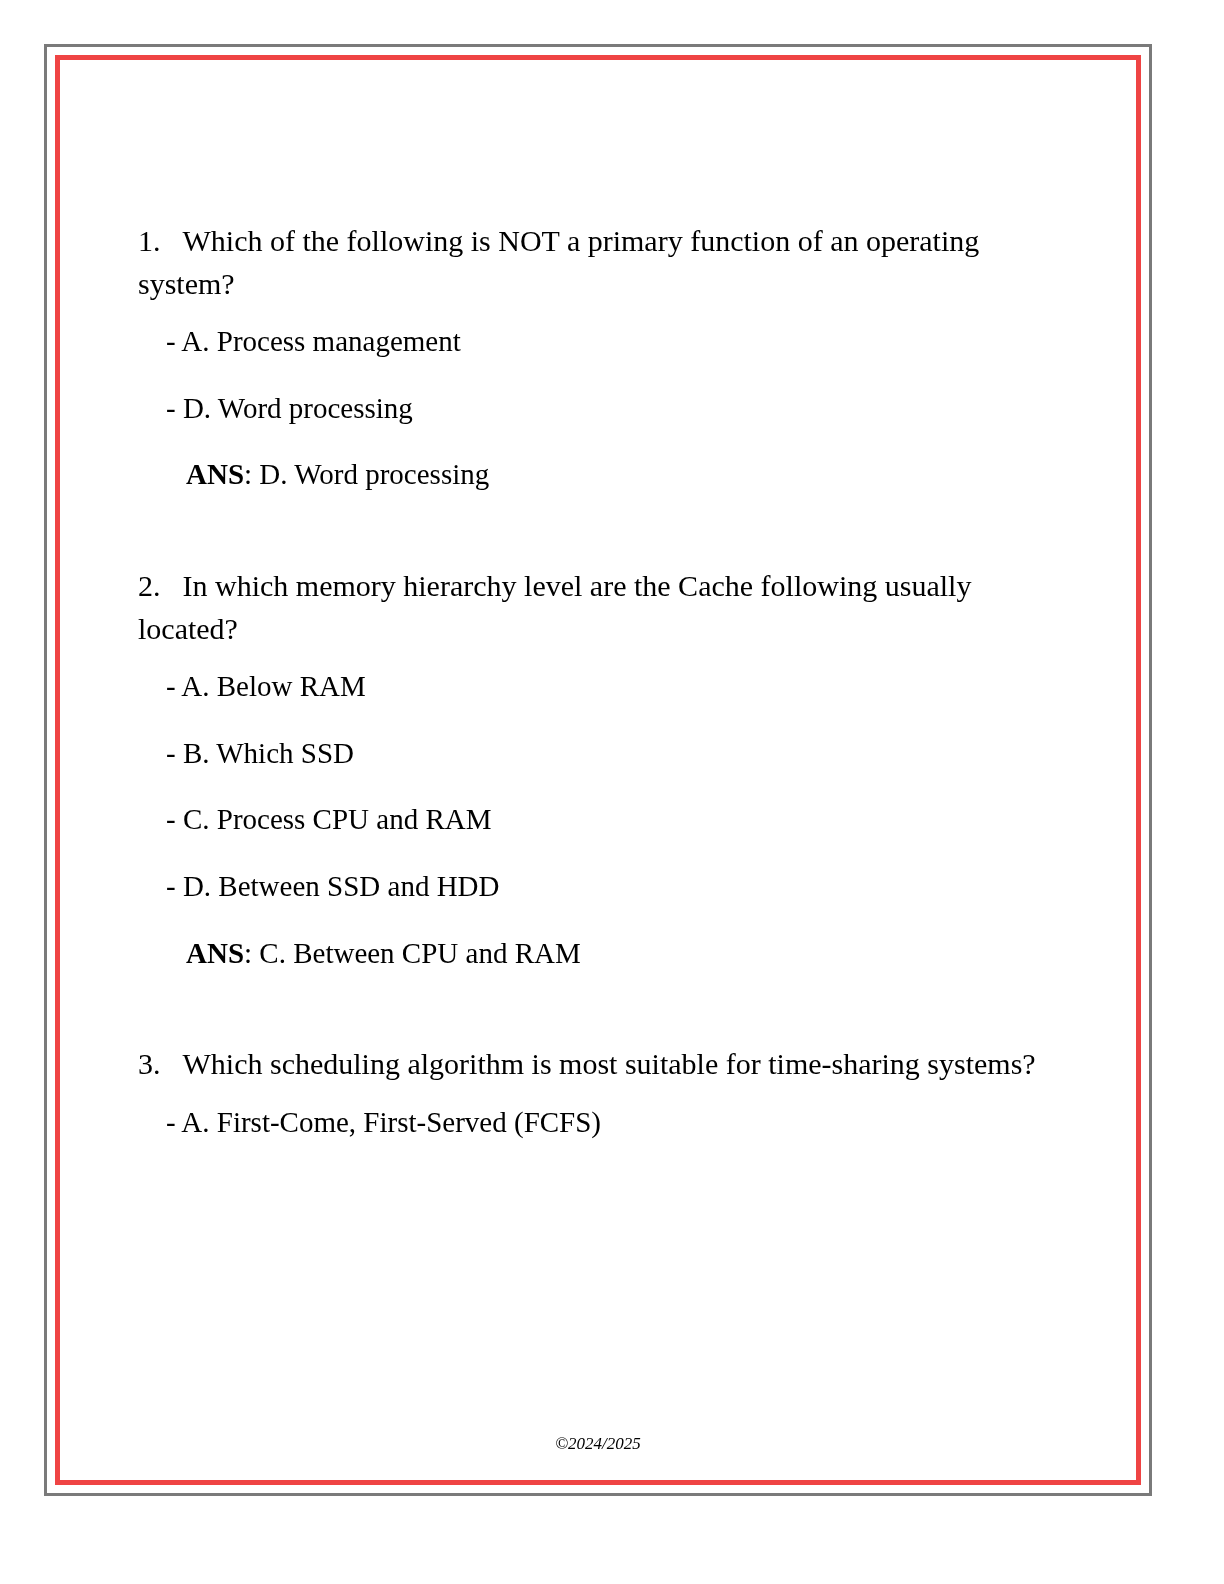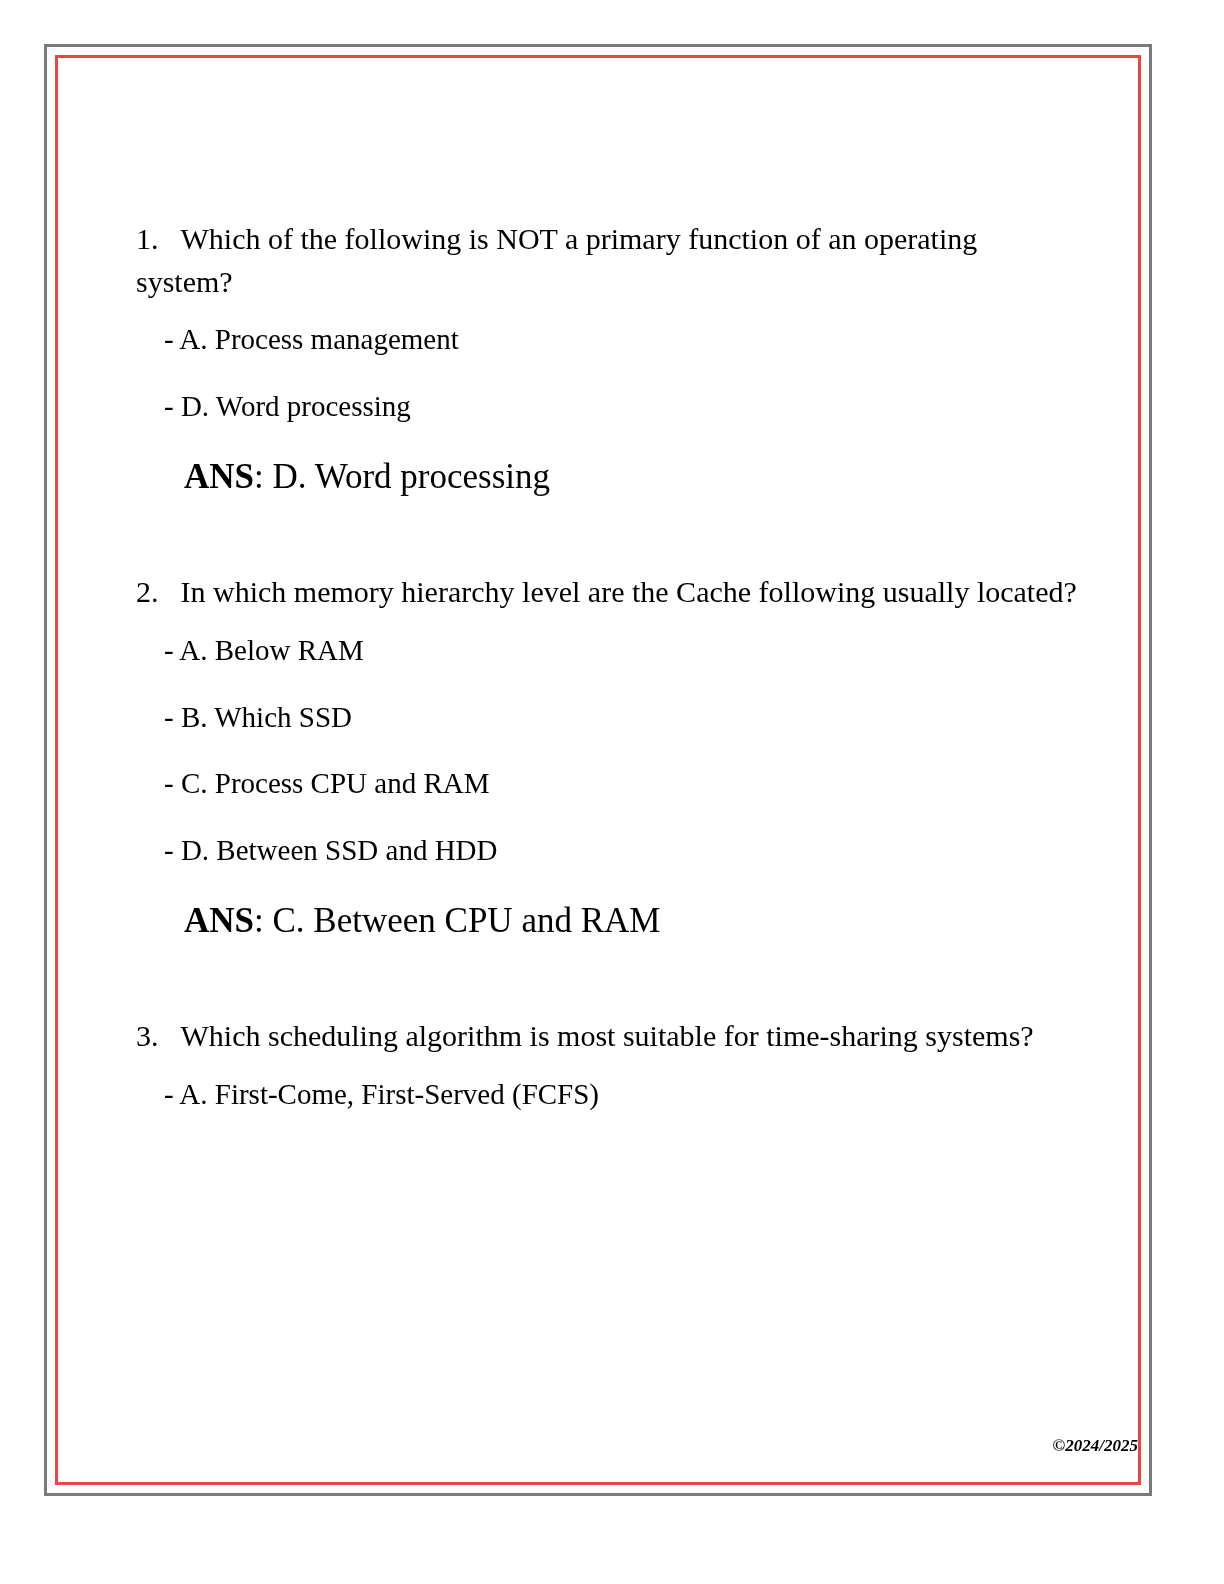--- a/index.html
+++ b/index.html
@@ -22,21 +22,21 @@
     border: 3px solid #7a7a7a;
     background: #ffffff;
     box-sizing: border-box;
   }
   .page-inner {
     position: absolute;
     left: 8px;
     top: 8px;
     right: 8px;
     bottom: 8px;
-    border: 3px solid #ef4444;
+    border: 5px solid #ef4444;
     background: #ffffff;
     box-sizing: border-box;
     overflow: hidden;
   }
   .content {
     position: absolute;
     left: 78px;
     top: 160px;
     right: 60px;
   }
@@ -53,39 +53,39 @@
     display: inline-block;
     width: 22px;
   }
   .option {
     font-size: 29px;
     line-height: 1.4;
     margin: 16px 0 26px 0;
     padding-left: 28px;
   }
   .answer {
-    font-size: 35px;
+    font-size: 29px;
     line-height: 1.4;
     margin: 0 0 26px 0;
     padding-left: 48px;
   }
   .answer .ans-label {
     font-weight: bold;
   }
   .q-spacer {
     height: 44px;
   }
   .footer {
     position: absolute;
     left: 0;
     right: 0;
     bottom: 26px;
-    text-align: right;
+    text-align: center;
     font-size: 17px;
-    font-weight: bold;
+    font-weight: normal;
     font-style: italic;
     margin-top: 22px;
   }
 </style>
 </head>
 <body>
 
 <div class="page">
   <div class="page-inner">
 

